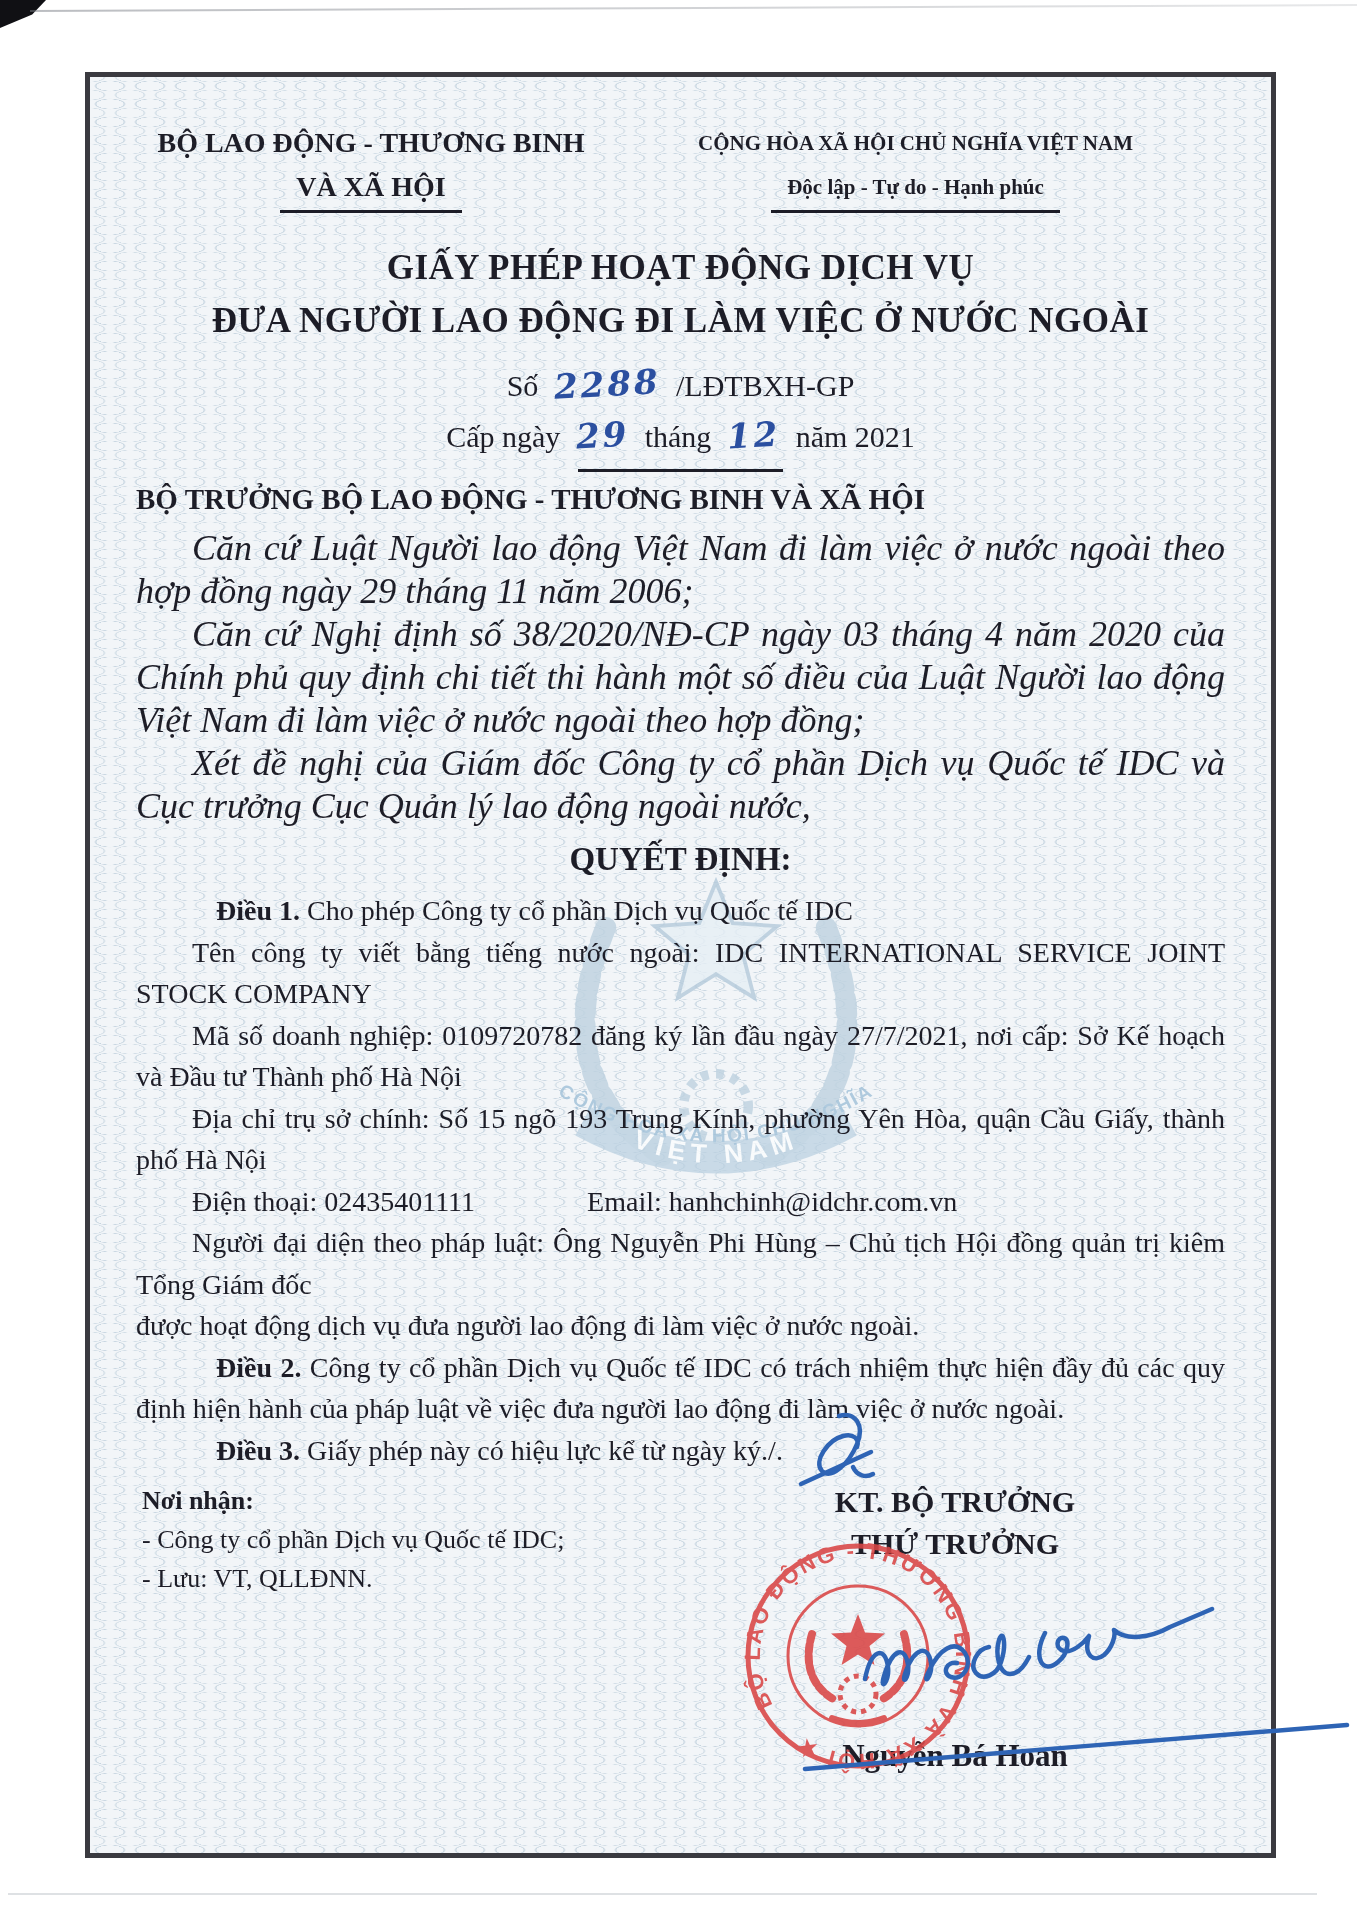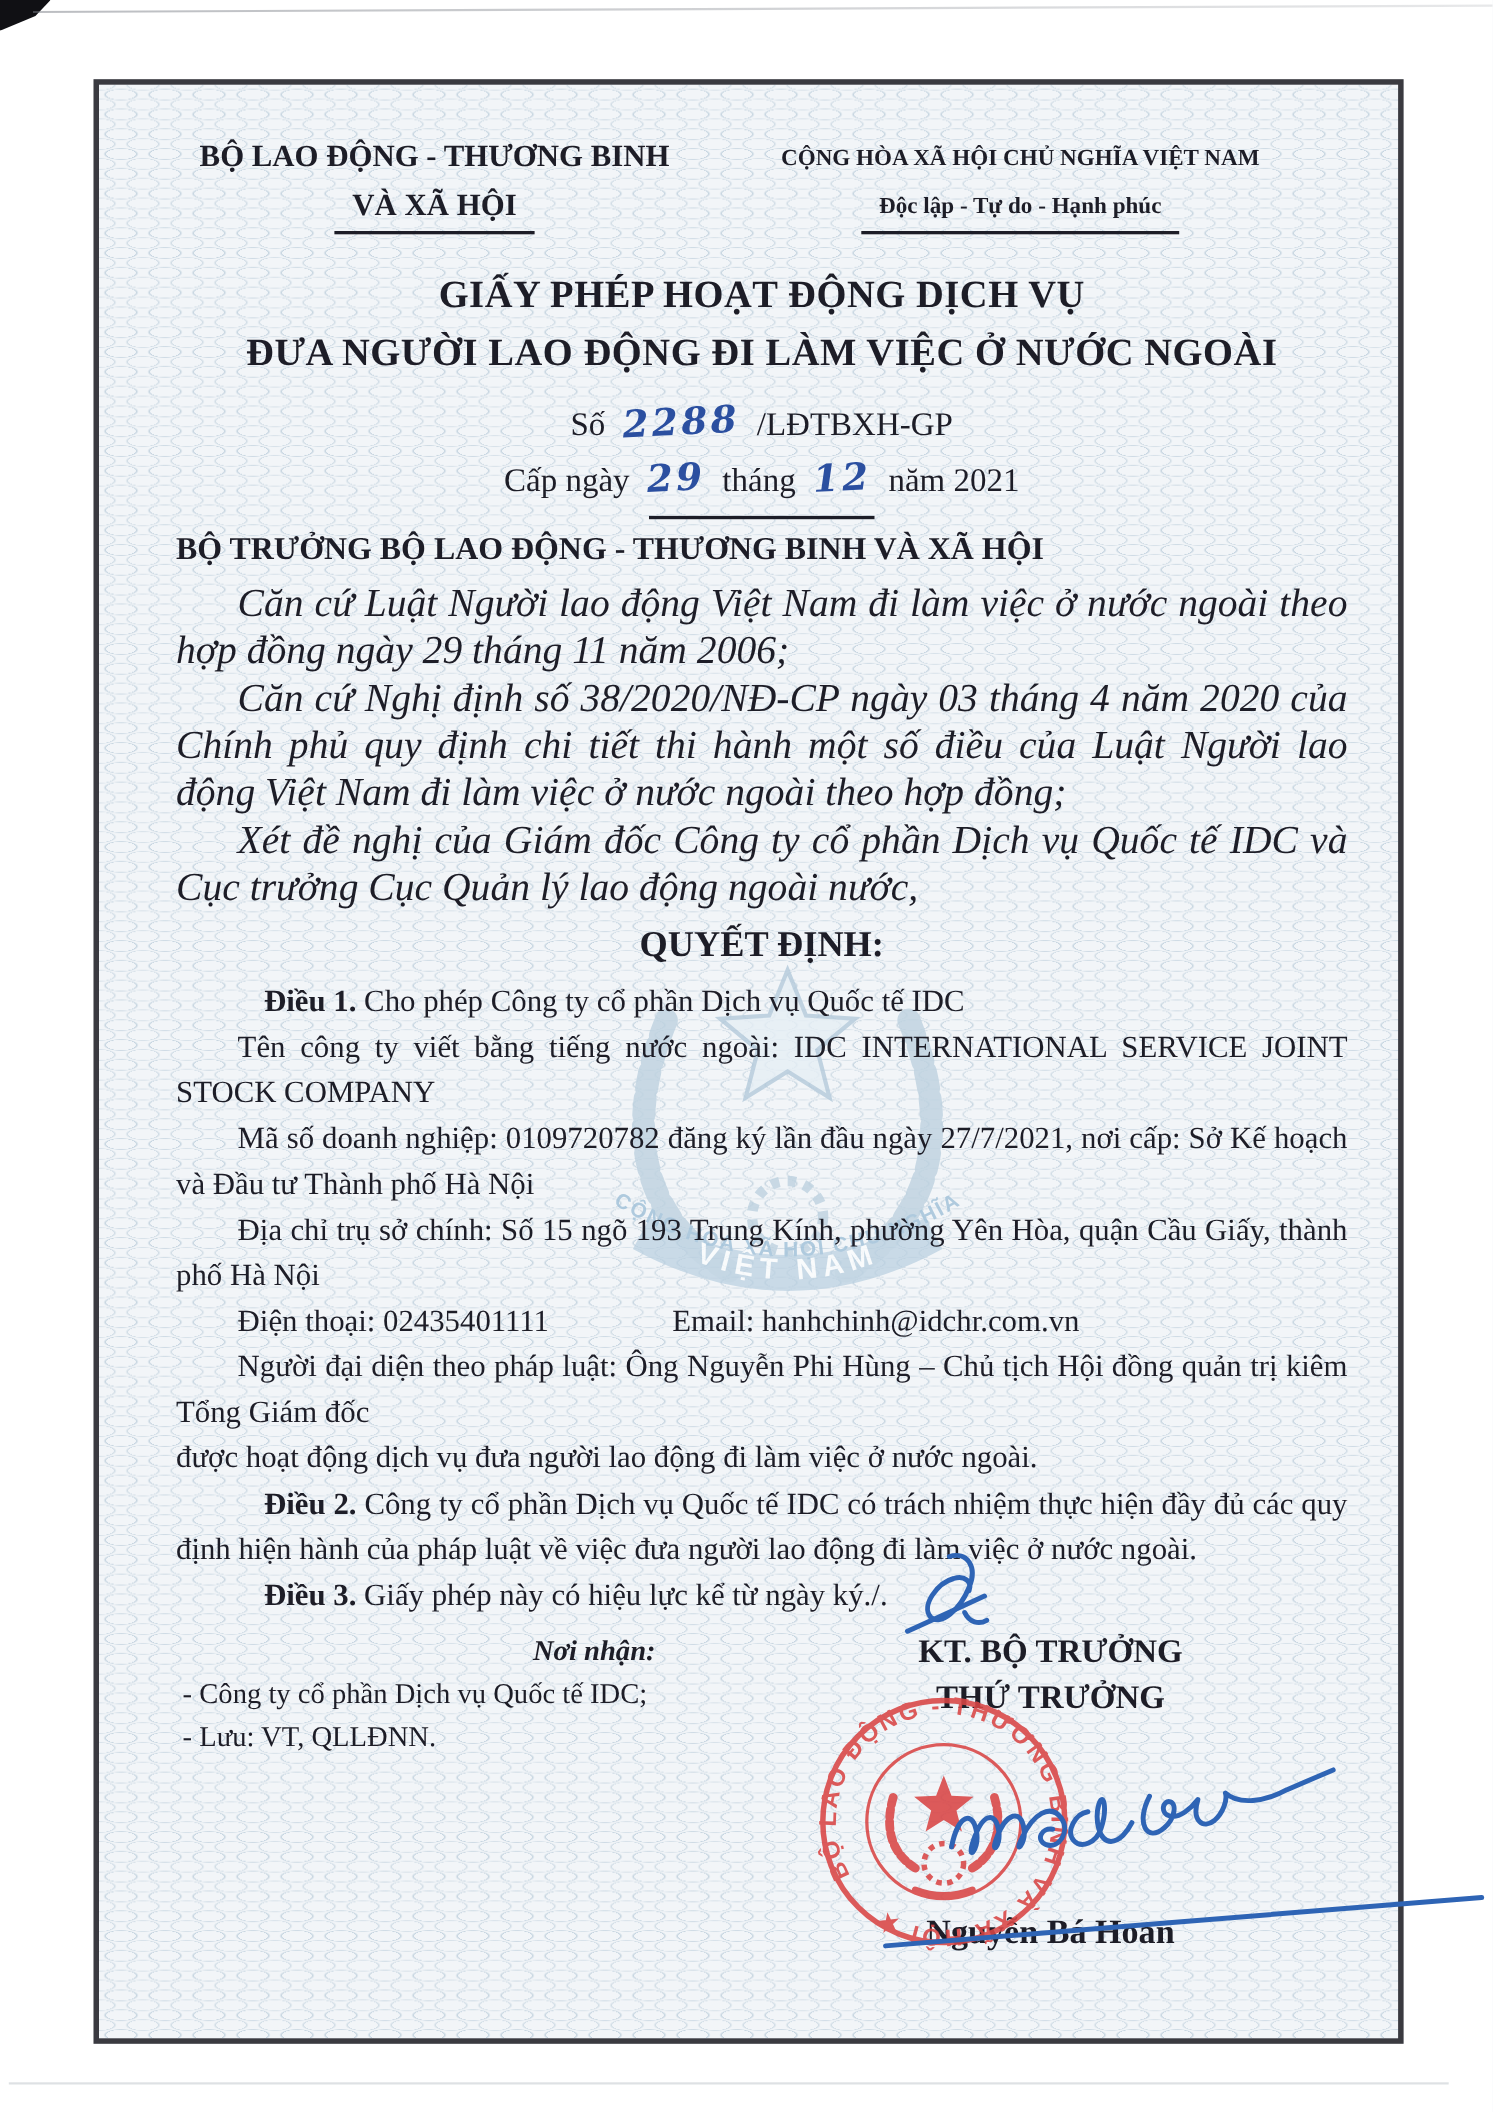--- a/index.html
+++ b/index.html
@@ -20,21 +20,21 @@
   .doc{
     position:absolute;left:85px;top:72px;width:1181px;height:1776px;
     border:5px solid #3a3a40;
     background-color:#f2f5f8;
     background-image:
       radial-gradient(ellipse 60% 46% at center, rgba(151,178,198,0) 55%, rgba(151,178,198,.50) 58%, rgba(151,178,198,0) 67%),
       radial-gradient(ellipse 60% 46% at center, rgba(151,178,198,0) 55%, rgba(151,178,198,.38) 58%, rgba(151,178,198,0) 67%);
     background-size:40px 18px,40px 18px;
     background-position:0 0,20px 9px;
   }
-  .content{position:relative;z-index:2;padding:44px 46px 0 70px;}
+  .content{position:relative;z-index:2;padding:44px 46px 0 46px;}
 
   .head-row{display:flex;}
   .head-left{width:470px;text-align:center;font-weight:bold;font-size:28px;line-height:44px;}
   .head-right{flex:1;text-align:center;font-weight:bold;font-size:21px;line-height:44px;}
   .u-span{display:inline-block;border-bottom:3px solid #1d1d27;padding:0 16px 3px;line-height:40px;}
 
   .title-block{text-align:center;margin-top:28px;font-weight:bold;font-size:35px;line-height:53px;letter-spacing:.5px;}
 
   .num-line{text-align:center;margin-top:12px;font-size:30px;line-height:50px;}
   .date-line{text-align:center;font-size:30px;line-height:48px;}
@@ -52,21 +52,21 @@
   .articles p{margin:0;font-size:28px;line-height:41.5px;text-align:justify;text-indent:56px;}
   .articles p.no-indent{text-indent:0;}
   .art-label{font-weight:bold;margin-left:24px;}
   .email-span{margin-left:112px;}
 
   .paraph-wrap{display:inline-block;width:84px;height:30px;position:relative;vertical-align:middle;}
   .paraph-wrap svg{position:absolute;left:16px;top:-26px;overflow:visible;}
 
   .footer{display:flex;margin-top:10px;position:relative;}
   .recipients{width:430px;padding-left:6px;}
-  .recipients-heading{font-weight:bold;font-style:italic;font-size:27px;line-height:44px;margin:0;text-align:right;}
+  .recipients-heading{font-weight:bold;font-size:27px;line-height:44px;margin:0;}
   .recipients p{margin:0;font-size:26px;line-height:39px;}
   .sign-block{width:540px;margin-left:auto;text-align:center;}
   .sign-line{font-weight:bold;font-size:30px;line-height:42px;}
   .stamp-zone{height:170px;}
   .sign-name{font-weight:bold;font-size:31px;line-height:42px;}
 
   .watermark{position:absolute;left:436px;top:763px;z-index:1;opacity:.8;}
   .seal{position:absolute;left:648px;top:1459px;z-index:3;opacity:.88;}
   .signature{position:absolute;left:705px;top:1500px;z-index:4;overflow:visible;}
 </style>

